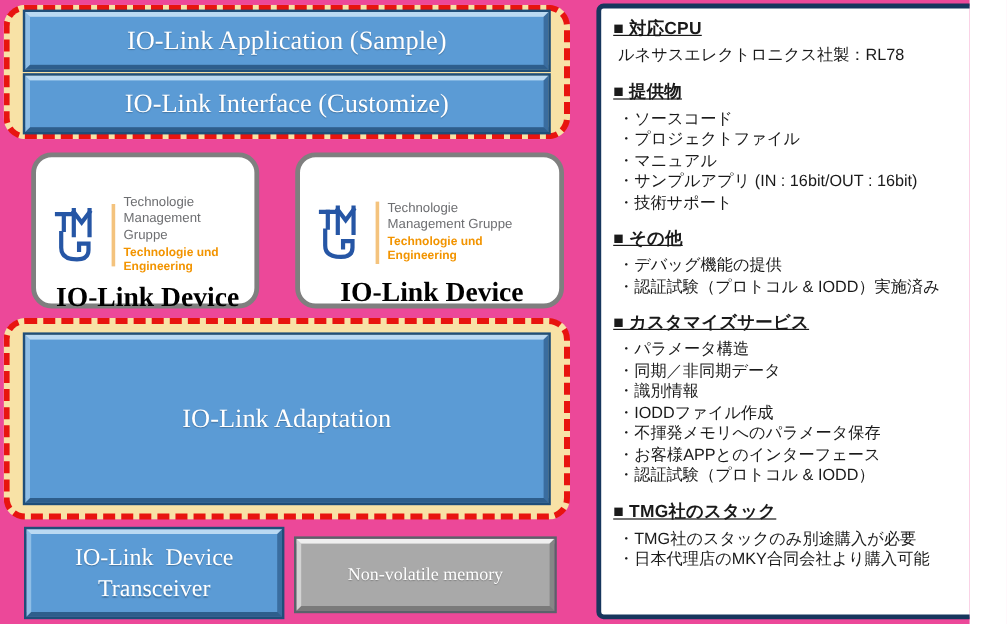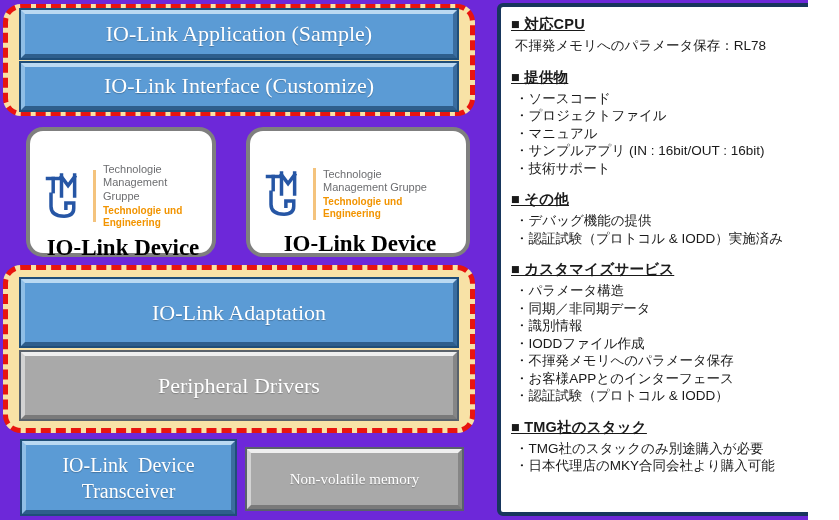--- a/index.html
+++ b/index.html
@@ -4,21 +4,21 @@
 <style>
   :root{
     --blue:#5B9BD5; --blue-hi:#BAD9F2; --blue-mid:#8FBEE6; --blue-lo:#2E5E8C; --blue-edge:#1F4E79;
     --gray:#A9A9A9; --gray-hi:#EFEFEF; --gray-mid:#D3D3D3; --gray-lo:#7A7A7A; --gray-edge:#5A626B;
     --cream:#F8E2A6; --red:#E8140F; --panel-border:#17365D;
     --tmg-blue:#2656A5; --tmg-orange:#F29400; --tmg-gray:#6D6E71; --tmg-tan:#F4C37D;
   }
   *{box-sizing:border-box;margin:0;padding:0;}
   html,body{background:#fff;}
   .canvas{
-    position:relative;width:808px;height:520px;background:#6d28d9;overflow:hidden;
+    position:relative;width:808px;height:520px;background:#ec4899;overflow:hidden;
     font-family:"Liberation Sans",sans-serif;
   }
   
   .dashed-group{
     position:absolute;background:var(--cream);
     border:5px dashed var(--red);border-radius:18px;
     display:flex;flex-direction:column;
   }
   .dashed-top{left:3px;top:4px;width:472px;height:112px;padding:1px 13px;gap:5px;}
   .dashed-bottom{left:3px;top:265px;width:472px;height:168px;padding:9px 13px;gap:6px;}
@@ -142,39 +142,36 @@
     <div class="tmg-title">
       <div>IO-Link Device</div>
       <div>Stack Extensions</div>
     </div>
   </div>
 
   <div class="dashed-group dashed-bottom">
     <div class="box3d blue">
       <span>IO-Link Adaptation</span>
     </div>
-    <div class="box3d gray">
-      <span>Peripheral Drivers</span>
-    </div>
   </div>
 
   <div class="box3d blue abs hw-left">
     <div class="pre">IO-Link  Device</div>
     <div>Transceiver</div>
   </div>
   <div class="box3d gray abs hw-right">
     <span>Non-volatile memory</span>
   </div>
 
   <div class="info-panel">
     <div id="info-sections">
         <div class="section">
           <div class="section-heading">■ 対応CPU</div>
           <div class="section-item kv">
-            <span>不揮発メモリへのパラメータ保存：</span>
+            <span>ルネサスエレクトロニクス社製：</span>
             <span class="kv-value">RL78</span>
           </div>
         </div>
         <div class="section">
           <div class="section-heading">■ 提供物</div>
           <div class="section-item">・ソースコード</div>
           <div class="section-item">・プロジェクトファイル</div>
           <div class="section-item">・マニュアル</div>
           <div class="section-item">・サンプルアプリ (IN : 16bit/OUT : 16bit)</div>
           <div class="section-item">・技術サポート</div>

